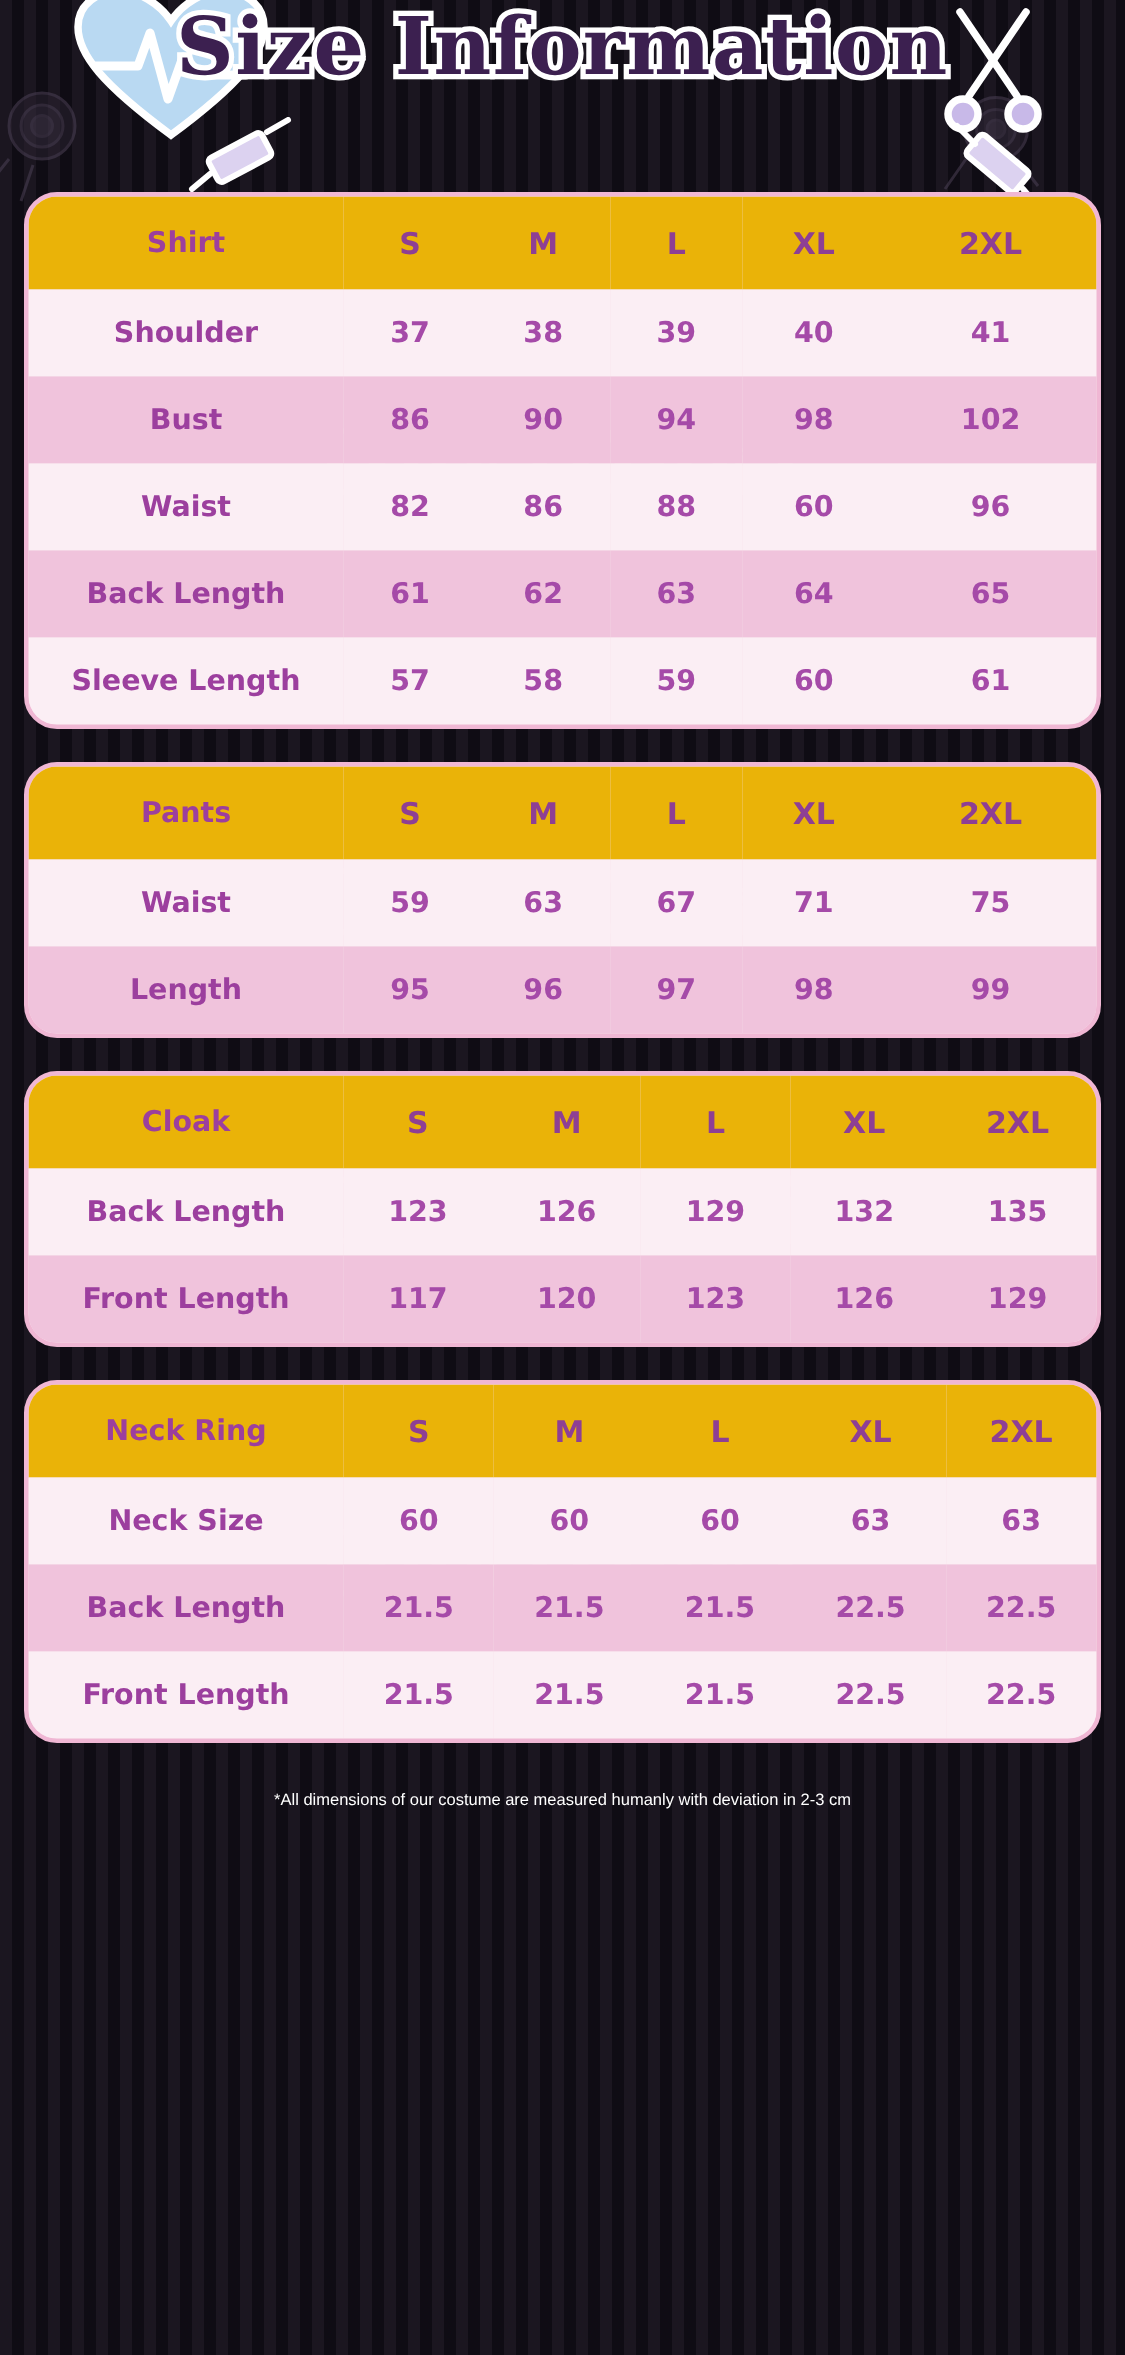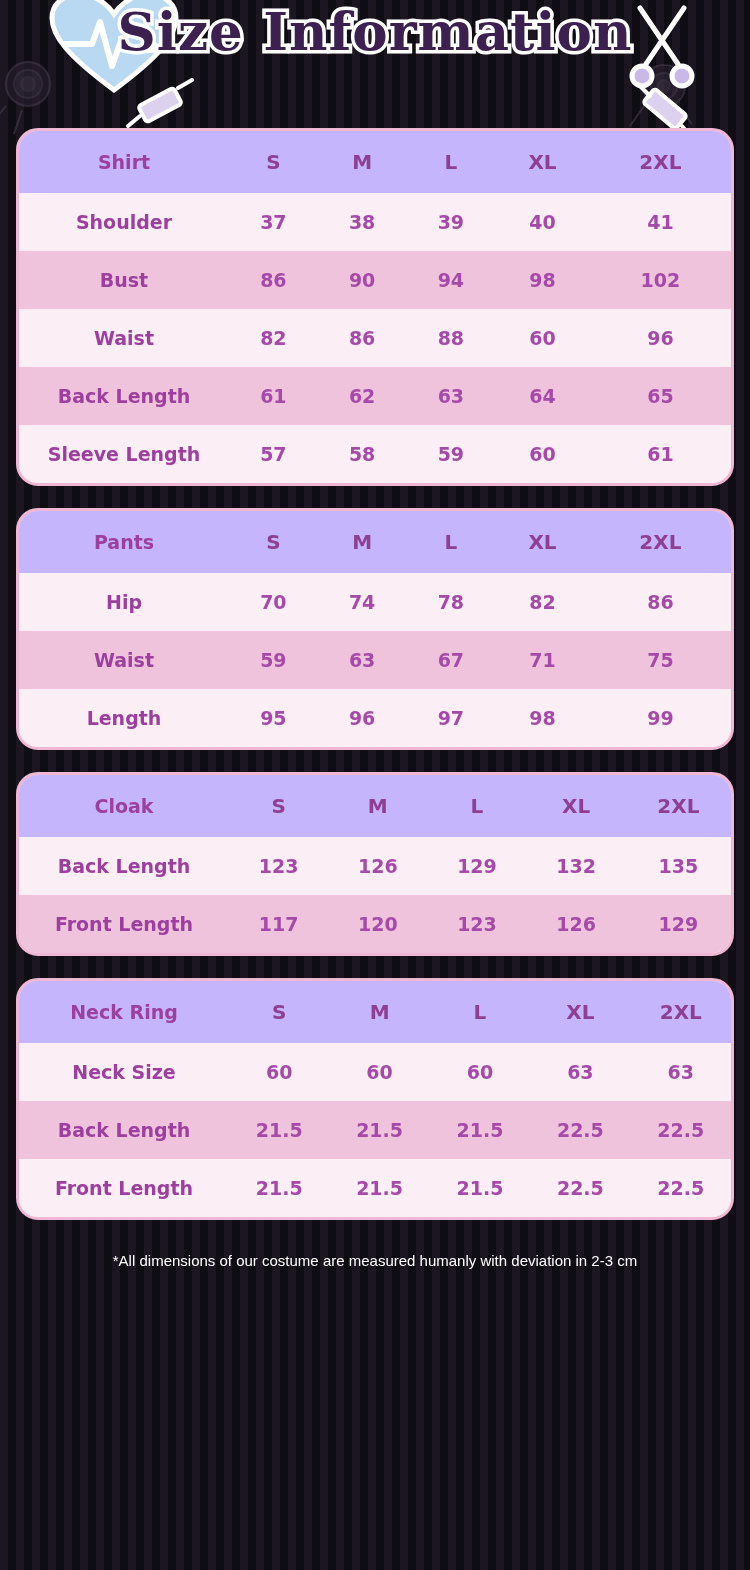--- a/index.html
+++ b/index.html
@@ -84,31 +84,31 @@
     font-weight: bold;
     font-size: 19px;
     color: #a54aa8;
     vertical-align: middle;
   }
   th:first-child, td:first-child {
     width: 210px;
     font-size: 19px;
     color: #9c3f9e;
   }
-  thead tr { background: #c4b5fd; height: 62px; }
+  thead tr { background: #eab308; height: 62px; }
   thead th { color: #8e3f94; font-size: 20px; }
   tbody tr:nth-child(odd)  { background: #fbeef4; }
   tbody tr:nth-child(even) { background: #f0c3dc; }
 
   .row-tall { height: 76px; }
 
   .note {
     text-align: center;
     color: #ffffff;
-    font-size: 15px;
+    font-size: 11px;
     font-family: "Liberation Sans", sans-serif;
     padding: 10px 0 0 0;
   }
 </style>
 </head>
 <body>
 
 <div class="deco deco-rose-l">
   <svg width="90" height="90" viewBox="0 0 90 90">
     <g fill="#2a2230" stroke="#4b4055" stroke-width="2">
@@ -238,28 +238,20 @@
             <th>Pants</th>
             <th>S</th>
             <th>M</th>
             <th>L</th>
             <th>XL</th>
             <th>2XL</th>
           </tr>
         </thead>
         <tbody>
           <tr>
-            <td>Hip</td>
-            <td>70</td>
-            <td>74</td>
-            <td>78</td>
-            <td>82</td>
-            <td>86</td>
-          </tr>
-          <tr>
             <td>Waist</td>
             <td>59</td>
             <td>63</td>
             <td>67</td>
             <td>71</td>
             <td>75</td>
           </tr>
           <tr>
             <td>Length</td>
             <td>95</td>

